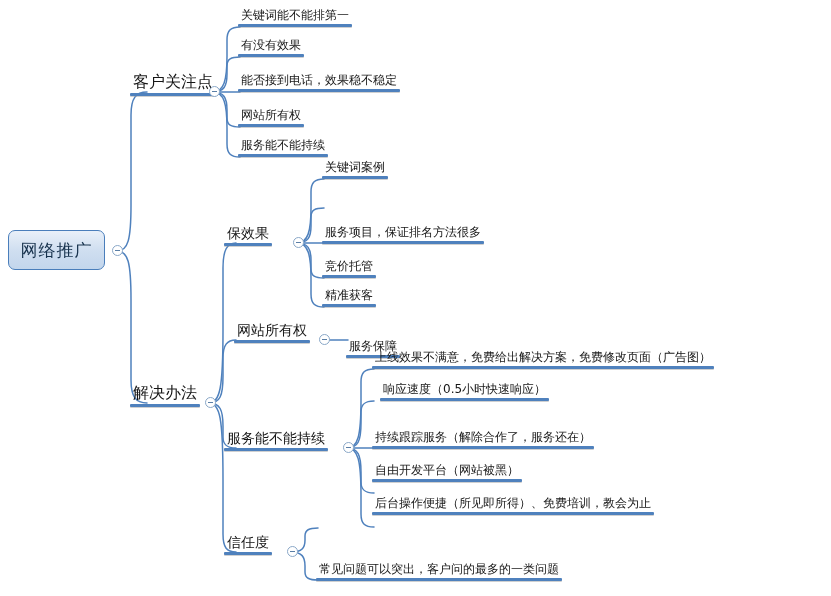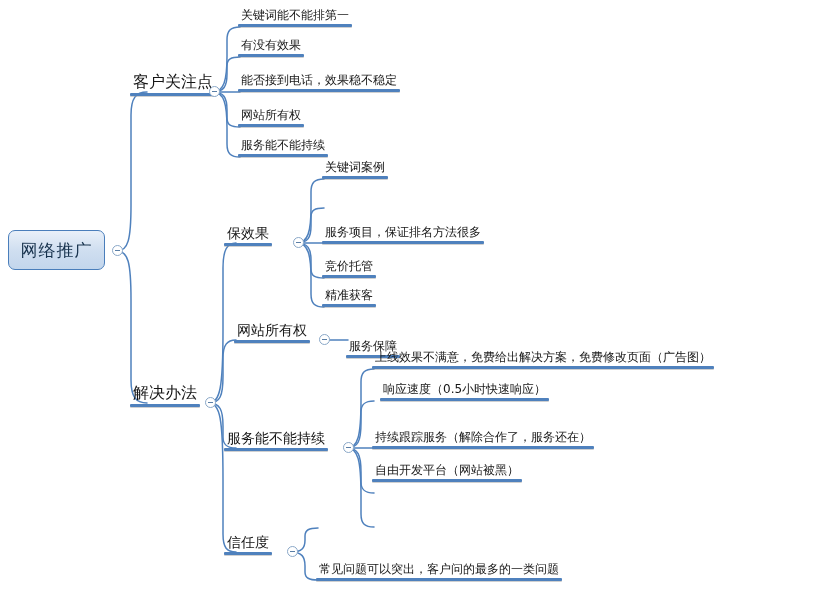--- a/index.html
+++ b/index.html
@@ -213,20 +213,21 @@
   </div>
   <div class="topic leaf" style="left:372px; top:431px;">
     <span class="txt">持续跟踪服务（解除合作了，服务还在）</span>
     <span class="ul"></span>
   </div>
   <div class="topic leaf" style="left:372px; top:464px;">
     <span class="txt">自由开发平台（网站被黑）</span>
     <span class="ul"></span>
   </div>
   <div class="topic leaf" style="left:372px; top:497px;">
+    <span class="txt">后台操作便捷（所见即所得）、免费培训，教会为止</span>
     <span class="ul"></span>
   </div>
 
   <div class="topic lvl2" style="left:224px; top:535px;">
     <span class="txt">信任度</span>
     <span class="ul"></span>
   </div>
   <div class="toggle" style="left:287px; top:546px;"></div>
 
   <div class="topic leaf" style="left:316px; top:511px;">

